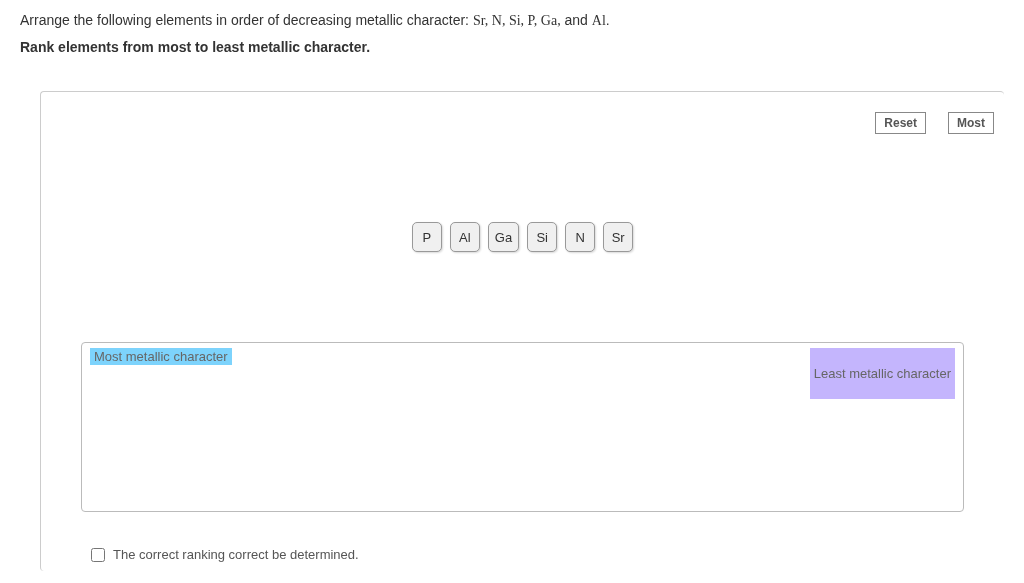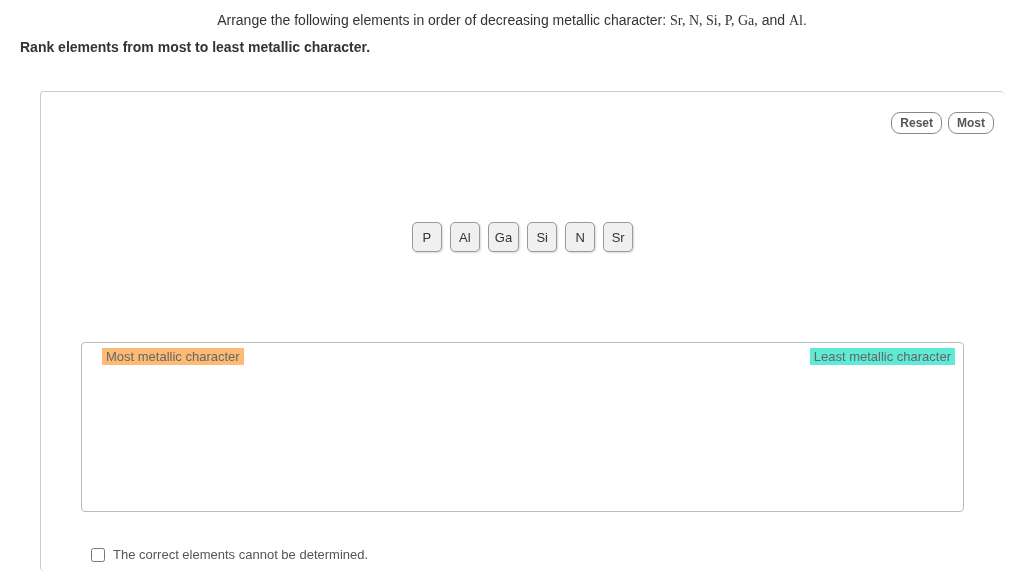--- a/index.html
+++ b/index.html
@@ -11,21 +11,20 @@
       font-family: Arial, Helvetica, sans-serif;
       font-size: 14px;
       color: #333;
       background: #fff;
       padding: 12px 20px;
     }
     .question-text {
       font-size: 14px;
       color: #333;
       margin-bottom: 10px;
-      text-align: center;
     }
     .question-text .serif {
       font-family: Georgia, 'Times New Roman', serif;
     }
     .instruction {
       font-size: 14px;
       font-weight: bold;
       color: #333;
       margin-bottom: 36px;
     }
@@ -41,27 +40,28 @@
     }
     .toolbar {
       position: absolute;
       top: 20px;
       right: 10px;
       display: flex;
       gap: 6px;
     }
     .tool-btn {
       border: 1px solid #888;
-      border-radius: 9px;
+      border-radius: 0;
       background: #fff;
       padding: 3px 8px;
       font-size: 12px;
       font-weight: bold;
       color: #555;
       cursor: pointer;
+      margin-left: 16px;
     }
     .tiles-area {
       display: flex;
       justify-content: center;
       align-items: center;
       gap: 8px;
       position: absolute;
       top: 130px;
       left: 0;
       right: 0;
@@ -93,32 +93,31 @@
       height: 170px;
       background: #fff;
       position: relative;
     }
     .drop-label-left {
       position: absolute;
       top: 5px;
       left: 8px;
       font-size: 13px;
       color: #666;
-      background: #fdba74;
+      background: #7dd3fc;
       padding: 1px 4px;
-      margin-left: 12px;
     }
     .drop-label-right {
       position: absolute;
       top: 5px;
       right: 8px;
       font-size: 13px;
       color: #666;
-      background: #5eead4;
-      padding: 1px 4px;
+      background: #c4b5fd;
+      padding: 18px 4px;
     }
     .checkbox-row {
       position: absolute;
       top: 455px;
       left: 50px;
       display: flex;
       align-items: center;
       gap: 8px;
     }
     .checkbox-row input[type="checkbox"] {
@@ -156,15 +155,15 @@
 
   <div class="drop-container">
     <div class="drop-zone">
       <div class="drop-label-left">Most metallic character</div>
       <div class="drop-label-right">Least metallic character</div>
     </div>
   </div>
 
   <div class="checkbox-row">
     <input type="checkbox" id="cb" style="">
-    <label for="cb">The correct elements cannot be determined.</label>
+    <label for="cb">The correct ranking correct be determined.</label>
   </div>
 </div>
 
 </body></html>

